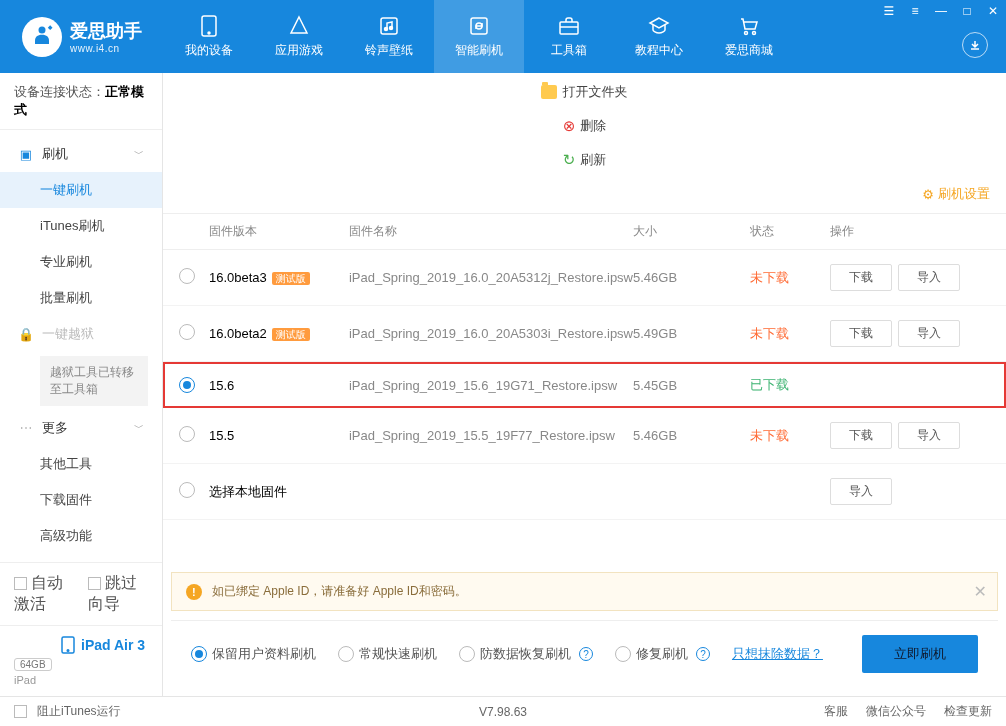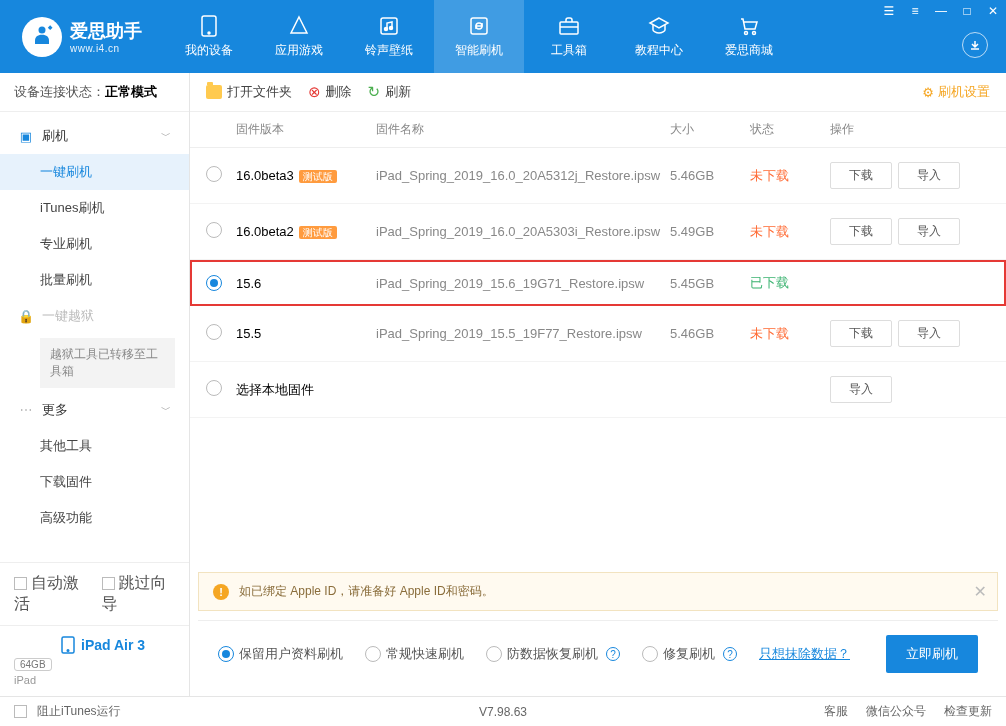--- a/index.html
+++ b/index.html
@@ -38,32 +38,32 @@
 .side-note { background: #f3f3f3; margin: 4px 14px 4px 40px; padding: 8px 10px; font-size: 12px; color: #888; line-height: 1.4; }
 .side-bottom-opts { border-top: 1px solid #eee; padding: 10px 14px; display: flex; align-items: center; gap: 14px; font-size: 16px; color: #555; }
 .cb { width: 13px; height: 13px; border: 1px solid #bbb; display: inline-block; vertical-align: middle; margin-right: 4px; }
 .device-panel { border-top: 1px solid #eee; padding: 10px 14px; }
 .device-name { color: #1787dd; font-size: 14px; font-weight: 600; display: flex; align-items: center; gap: 6px; margin-left: 47px; }
 .badge-cap { display: inline-block; border: 1px solid #ccc; border-radius: 3px; padding: 0 5px; font-size: 10px; color: #777; margin-top: 4px; }
 .device-type { color: #999; font-size: 11px; margin-top: 3px; }
 
 
 .main { flex: 1; display: flex; flex-direction: column; position: relative; }
-.toolbar { display: flex; align-items: center; padding: 10px 16px; border-bottom: 1px solid #eee; gap: 16px; }
+.toolbar { display: flex; align-items: center; padding: 10px 16px; border-bottom: 1px solid #eee; gap: 16px; flex-direction: column; }
 .tbtn { display: flex; align-items: center; gap: 5px; cursor: pointer; font-size: 13px; color: #444; }
 .folder-icon { width: 16px; height: 14px; background: #ffca4f; border-radius: 2px; position: relative; }
 .folder-icon:before { content: ''; position: absolute; top: -3px; left: 1px; width: 6px; height: 3px; background: #ffca4f; border-radius: 1px 1px 0 0; }
 .settings-btn { margin-left: auto; color: #f5a623; display: flex; align-items: center; gap: 4px; cursor: pointer; }
 
 .table-header { display: flex; padding: 9px 16px; color: #888; font-size: 12px; border-bottom: 1px solid #eee; }
 .col-radio { width: 30px; }
 .col-ver { width: 140px; }
 .col-name { flex: 1; }
 .col-size { width: 80px; text-align: left; }
-.col-status { width: 80px; }
+.col-status { width: 80px; margin-left: 37px; }
 .col-ops { width: 160px; }
 
 .rows { }
 .row { display: flex; align-items: center; padding: 14px 16px; border-bottom: 1px solid #f3f3f3; font-size: 13px; }
 .row.highlight { border: 2px solid #e53935; padding: 12px 14px; }
 .radio { width: 16px; height: 16px; border: 1.5px solid #bbb; border-radius: 50%; display: inline-flex; align-items: center; justify-content: center; }
 .radio.sel { border-color: #1787dd; }
 .radio.sel:after { content: ''; width: 8px; height: 8px; background: #1787dd; border-radius: 50%; }
 .beta-badge { background: #ff9b3e; color: #fff; font-size: 10px; padding: 1px 4px; border-radius: 2px; margin-left: 5px; }
 .status-not { color: #ff6b35; }
@@ -71,21 +71,21 @@
 .op-btn { border: 1px solid #ddd; background: #fff; padding: 4px 18px; font-size: 12px; cursor: pointer; margin-right: 6px; border-radius: 2px; color: #555; }
 
 .notice-bar { margin: 0 8px; background: #fffaf0; border: 1px solid #f2e3c0; padding: 10px 14px; display: flex; align-items: center; gap: 10px; color: #8a6d3b; font-size: 12px; position: relative; }
 .notice-icon { width: 16px; height: 16px; background: #f5a623; border-radius: 50%; color: #fff; font-weight: bold; display: flex; align-items: center; justify-content: center; font-size: 11px; }
 .notice-close { position: absolute; right: 10px; color: #bbb; cursor: pointer; font-size: 16px; }
 
 .action-bar { display: flex; align-items: center; padding: 14px 20px; gap: 22px; border-top: 1px solid #eee; margin: 9px 8px; }
 .radio-opt { display: flex; align-items: center; gap: 5px; font-size: 13px; color: #555; cursor: pointer; }
 .help-q { width: 14px; height: 14px; border: 1px solid #1787dd; border-radius: 50%; color: #1787dd; font-size: 10px; display: inline-flex; align-items: center; justify-content: center; margin-left: 3px; }
 .link-blue { color: #1787dd; text-decoration: underline; cursor: pointer; font-size: 13px; }
-.flash-btn { background: #1787dd; color: #ffffff; border: none; padding: 10px 20px; font-size: 13px; cursor: pointer; border-radius: 2px; margin-left: auto; }
+.flash-btn { background: #1787dd; color: #0f172a; border: none; padding: 10px 32px; font-size: 13px; cursor: pointer; border-radius: 2px; margin-left: auto; }
 
 
 .bottombar { height: 30px; border-top: 1px solid #e5e5e5; display: flex; align-items: center; padding: 0 14px; font-size: 12px; color: #666; gap: 16px; }
 .bb-section { display: flex; align-items: center; gap: 6px; cursor: pointer; }
 .version-center { position: absolute; left: 50%; transform: translateX(-50%); }
 </style>
 </head>
 <body>
 
 <div class="header">

